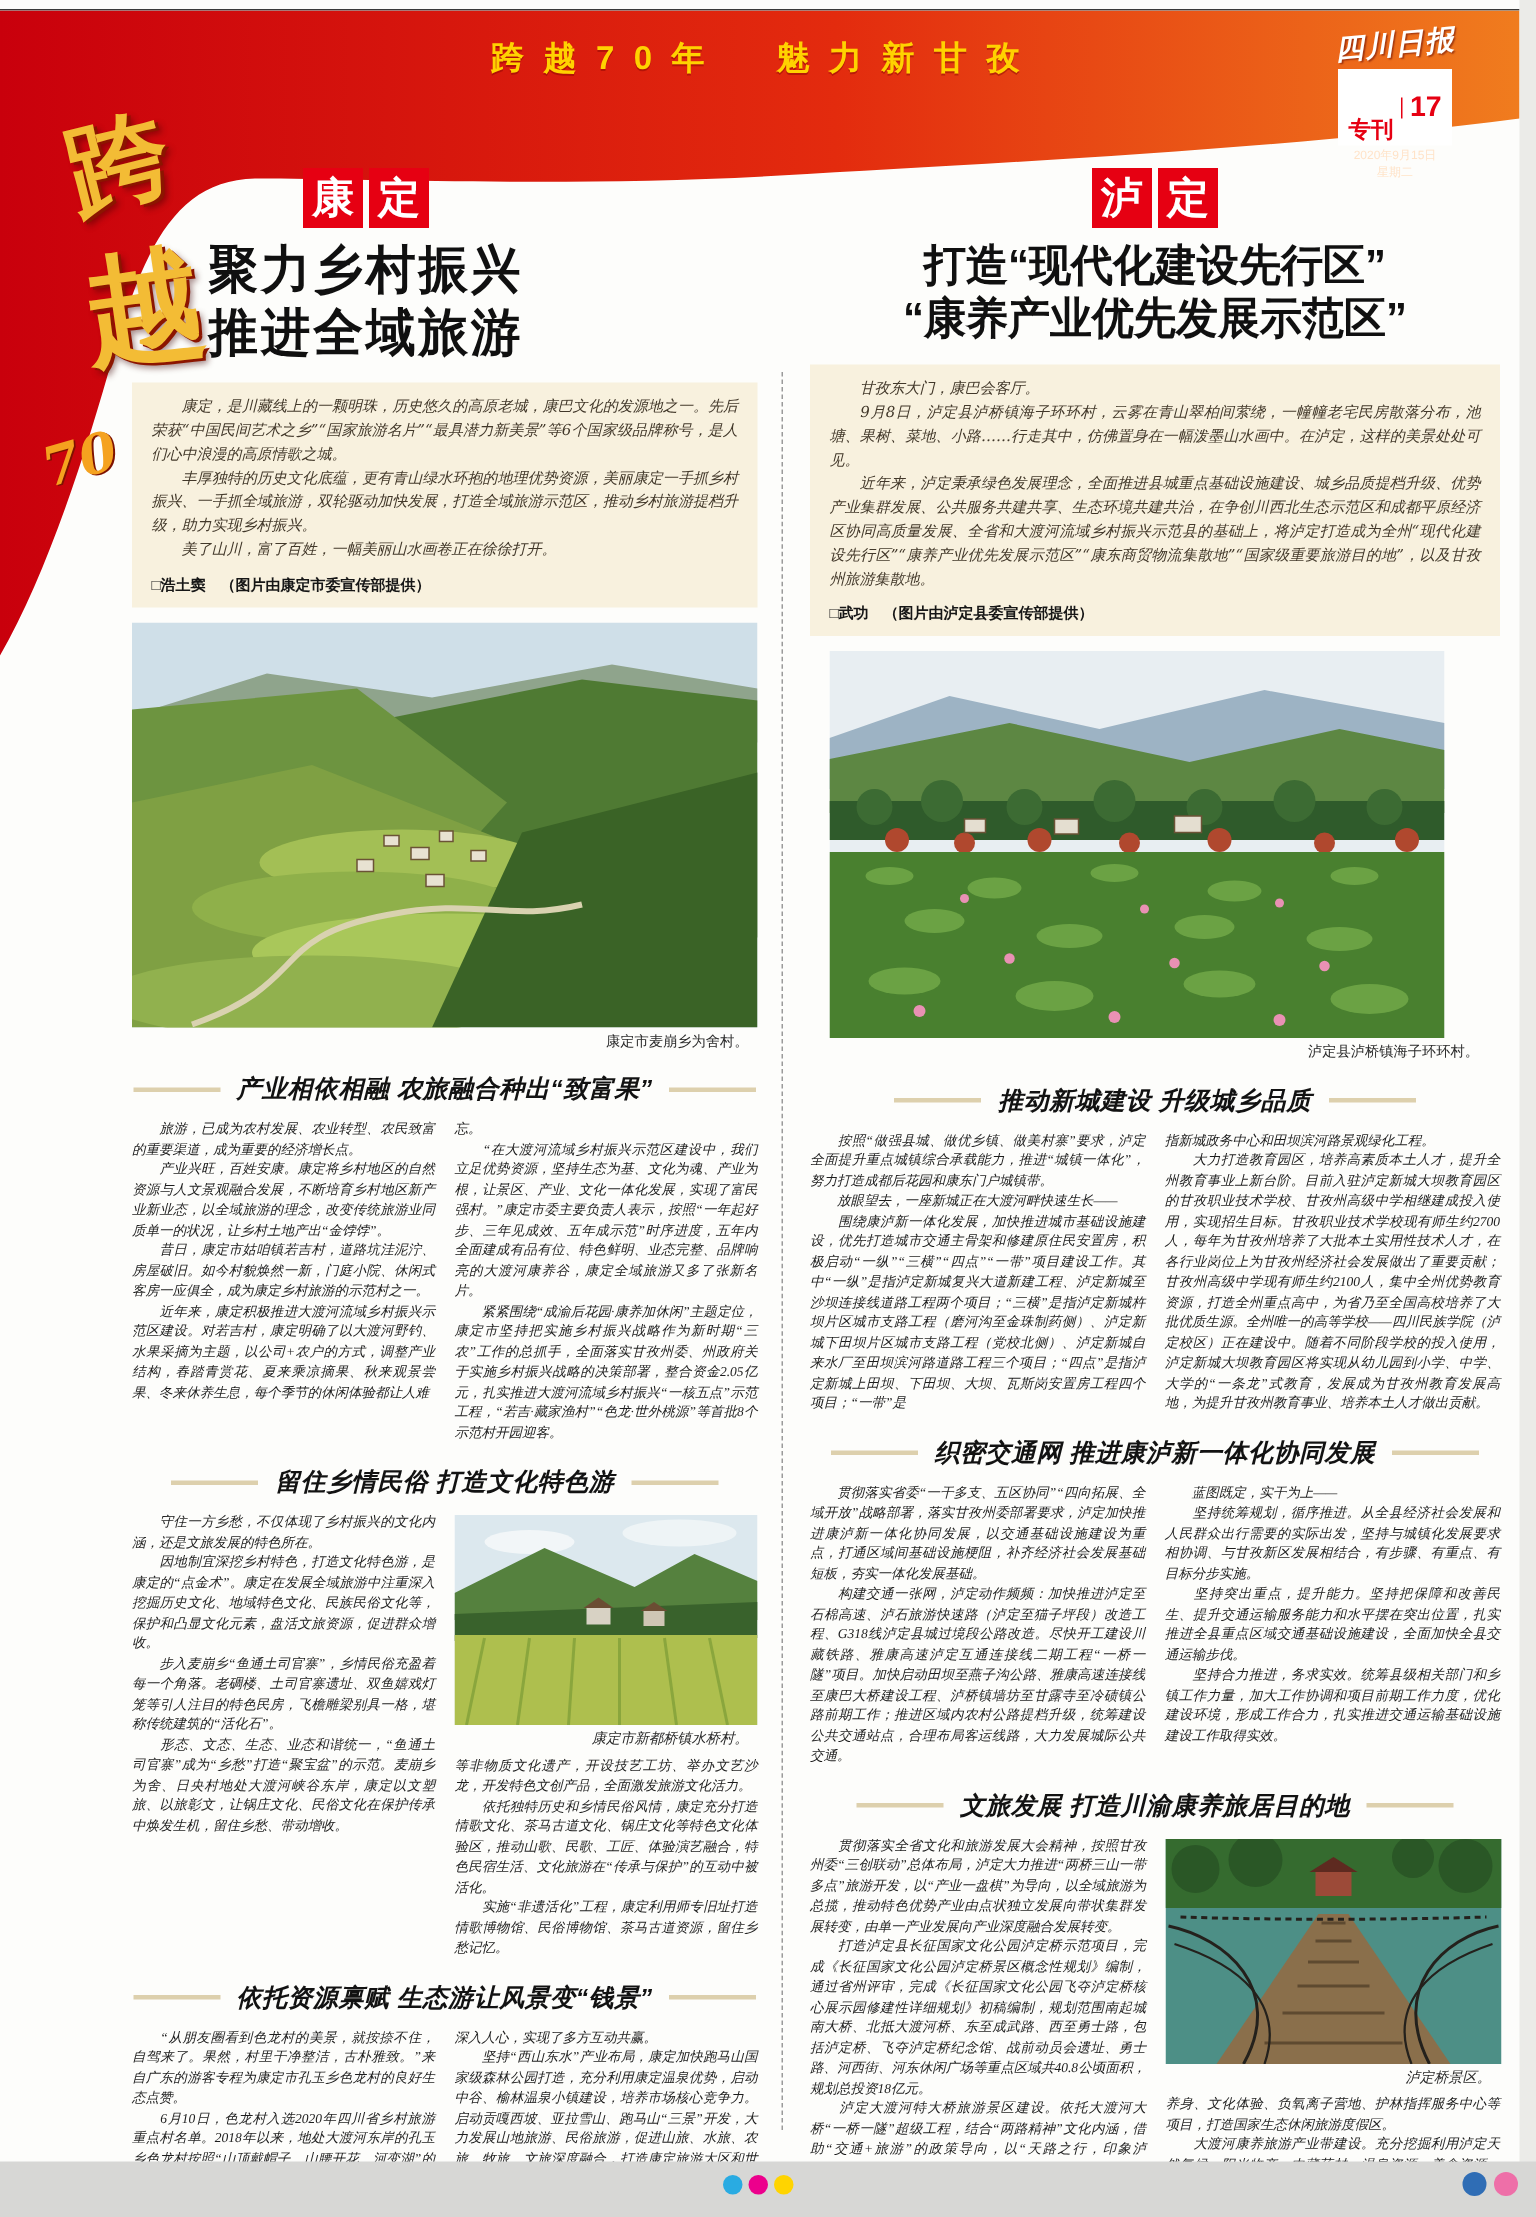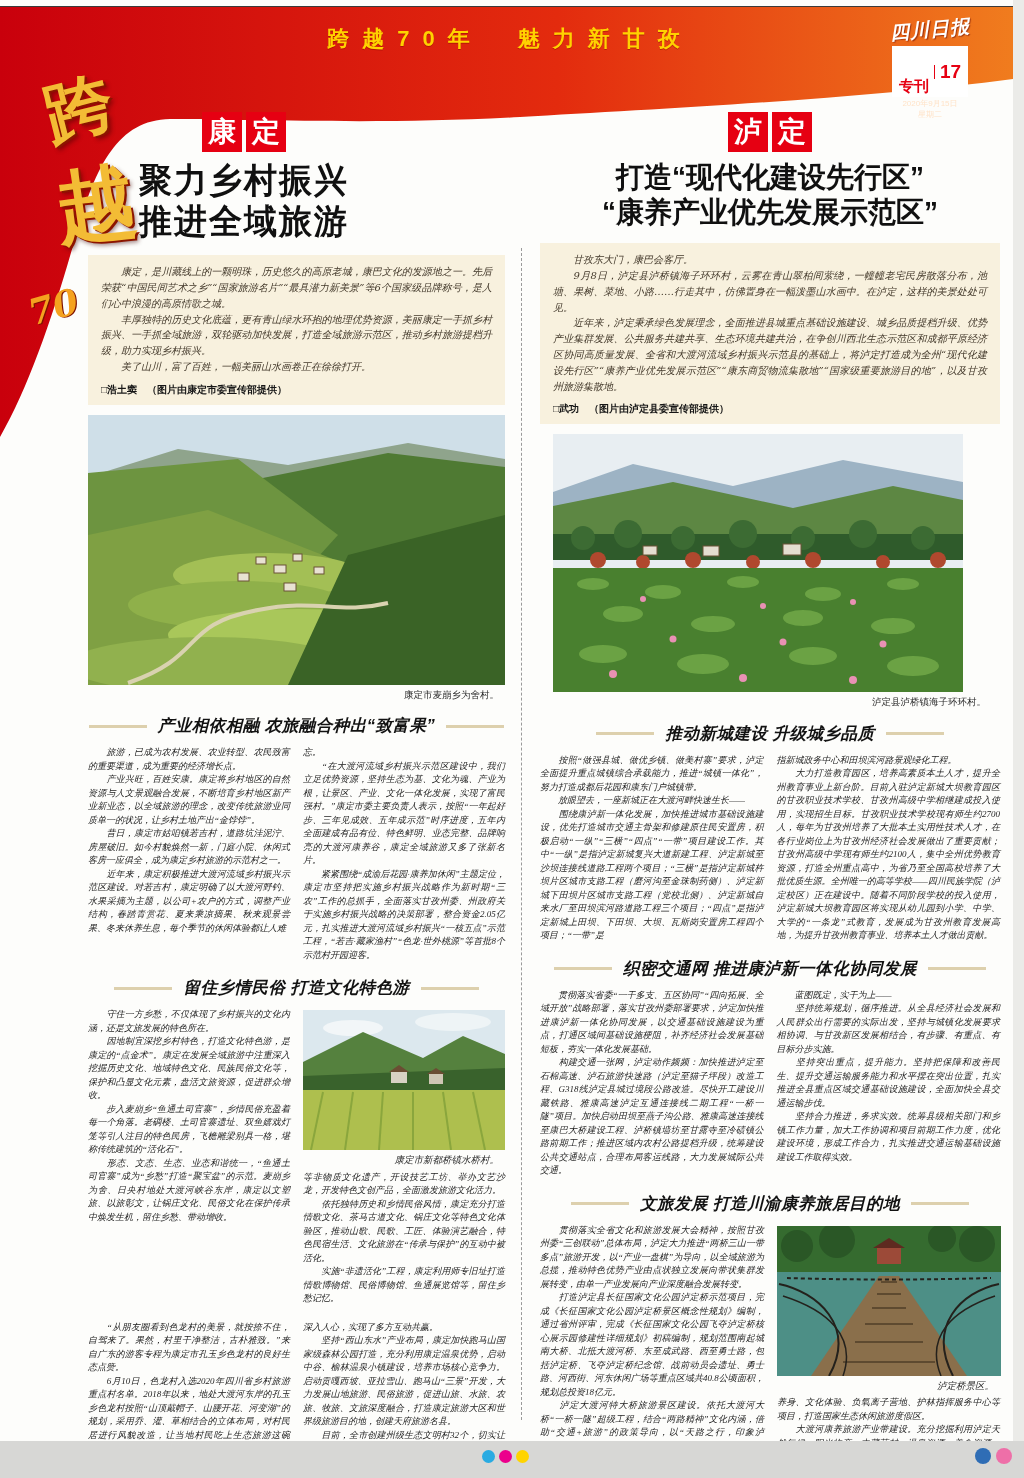--- a/index.html
+++ b/index.html
@@ -204,26 +204,31 @@
                 <rect x="88" y="62" width="16" height="11" fill="#d8d2c4"></rect>
                 <polygon points="86,62 106,62 96,55" fill="#6b4d33"></polygon>
                 <rect x="126" y="64" width="14" height="10" fill="#cfc6b4"></rect>
                 <polygon points="124,64 142,64 133,58" fill="#6b4d33"></polygon>
               </g>
             </svg>
           </div>
           <div class="caption">康定市新都桥镇水桥村。</div>
           <div class="bodytext" style="margin-top:5px;">等非物质文化遗产，开设技艺工坊、举办文艺沙龙，开发特色文创产品，全面激发旅游文化活力。
 　　依托独特历史和乡情民俗风情，康定充分打造情歌文化、茶马古道文化、锅庄文化等特色文化体验区，推动山歌、民歌、工匠、体验演艺融合，特色民宿生活、文化旅游在“传承与保护”的互动中被活化。
-　　实施“非遗活化”工程，康定利用师专旧址打造情歌博物馆、民俗博物馆、鱼通展览馆等，留住乡愁记忆。</div>
+　　实施“非遗活化”工程，康定利用师专旧址打造情歌博物馆、民俗博物馆、茶马古道资源，留住乡愁记忆。</div>
         </div>
       </div>
     </div>
 
     <div class="section">
+      <div class="subhead">
+        <span class="line"></span>
+        <span class="t">依托资源禀赋 生态游让风景变“钱景”</span>
+        <span class="line"></span>
+      </div>
       <div class="cols">
         <div class="col bodytext">　　“从朋友圈看到色龙村的美景，就按捺不住，自驾来了。果然，村里干净整洁，古朴雅致。”来自广东的游客专程为康定市孔玉乡色龙村的良好生态点赞。
 　　6月10日，色龙村入选2020年四川省乡村旅游重点村名单。2018年以来，地处大渡河东岸的孔玉乡色龙村按照“山顶戴帽子、山腰开花、河变湖”的规划，采用乔、灌、草相结合的立体布局，对村民居进行风貌改造，让当地村民吃上生态旅游这碗饭。
 　　康定市是长江上游的重要生态屏障，是国家重点生态功能区。最大的优势在生态，最鲜明的底色也在生态，这是全市上下的共识。在推进全域旅游和乡村振兴的同时，康定植入全域环保理念，让旅游和环保观念</div>
         <div class="col bodytext">深入人心，实现了多方互动共赢。
 　　坚持“西山东水”产业布局，康定加快跑马山国家级森林公园打造，充分利用康定温泉优势，启动中谷、榆林温泉小镇建设，培养市场核心竞争力。启动贡嘎西坡、亚拉雪山、跑马山“三景”开发，大力发展山地旅游、民俗旅游，促进山旅、水旅、农旅、牧旅、文旅深度融合，打造康定旅游大区和世界级旅游目的地，创建天府旅游名县。
 　　目前，全市创建州级生态文明村32个，切实让绿水青山扮靓美丽山乡，推动形成良好社会风气。
 　　“溜溜的康定”生机无限。站在新的发展起点，美丽繁荣和谐小康康定的发展蓝图已绘就。这座充满魅力的情歌之城，必将谱写新的华章！</div>
       </div>
     </div>

